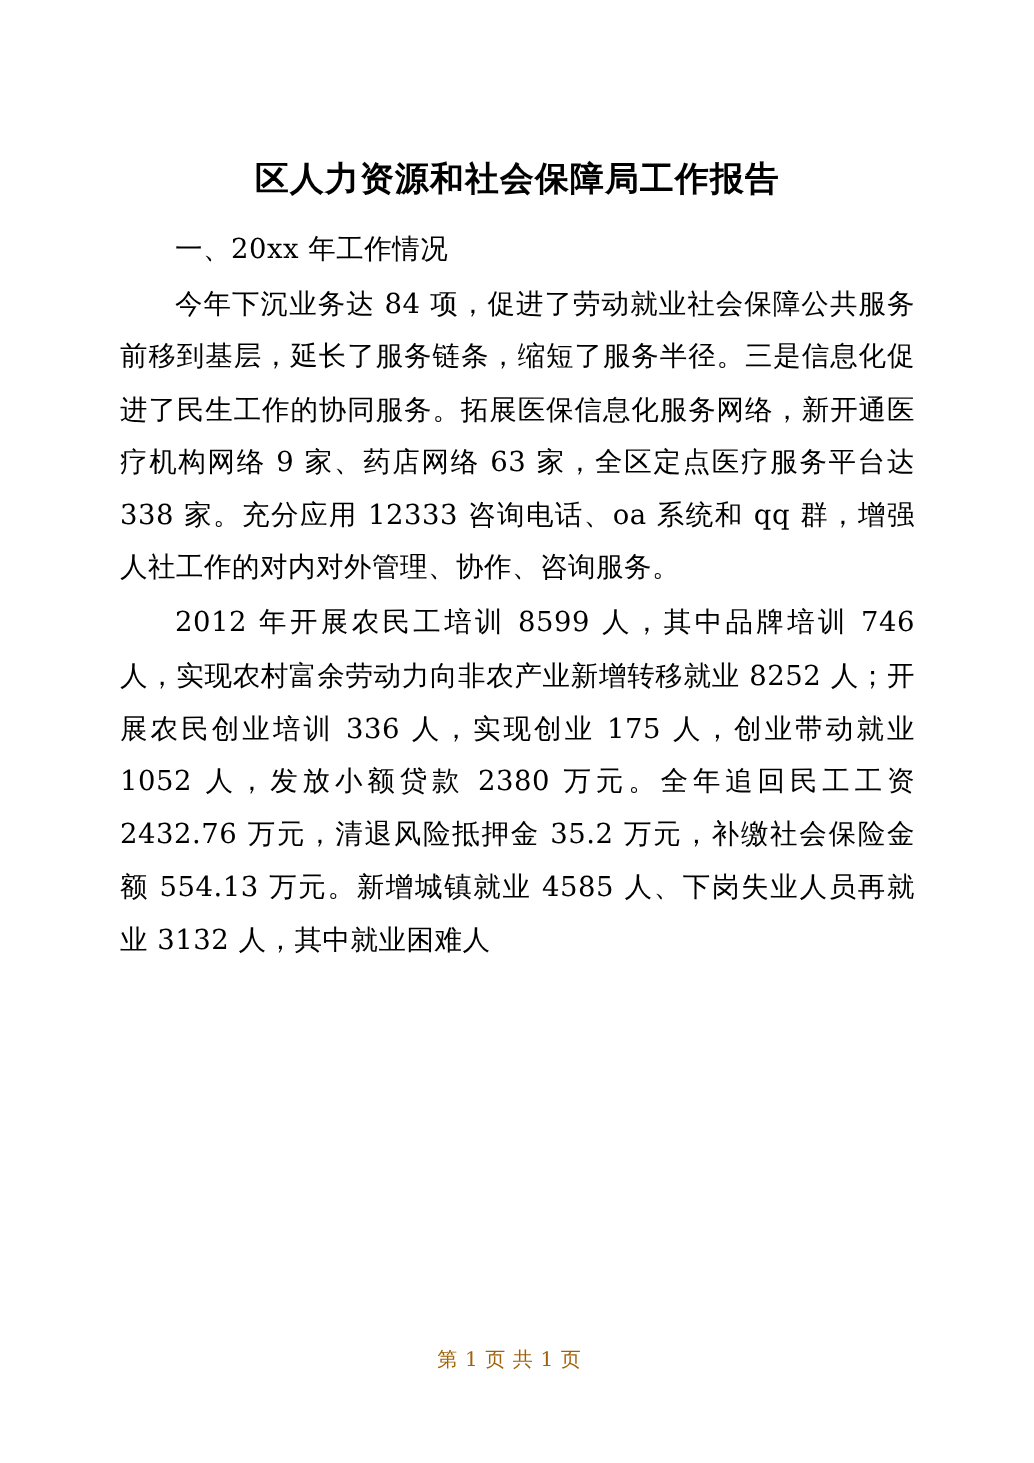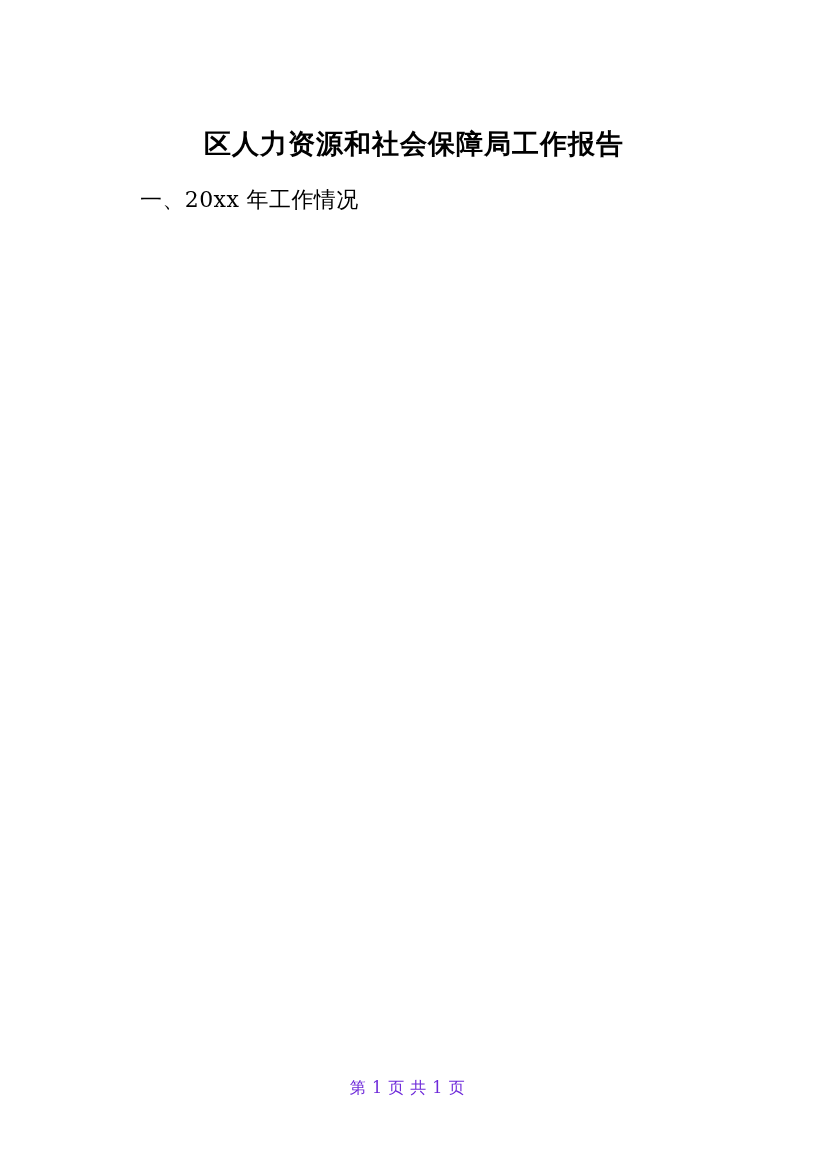--- a/index.html
+++ b/index.html
@@ -50,34 +50,36 @@
     margin-bottom: 0;
   }
   .footer {
     position: absolute;
     left: 0;
     right: 12px;
     top: 1078px;
     text-align: center;
     font-family: "DejaVu Serif", serif;
     font-size: 16px;
-    color: #6d28d9;
+    color: #a16207;
     letter-spacing: 0.5px;
   }
 </style>
 </head>
 <body>
 
 <div class="page">
 
   <div class="content">
 
     <h1 class="doc-title">区人力资源和社会保障局工作报告</h1>
 
     <p class="para">一、20xx 年工作情况</p>
+    <p class="para">今年下沉业务达 84 项，促进了劳动就业社会保障公共服务前移到基层，延长了服务链条，缩短了服务半径。三是信息化促进了民生工作的协同服务。拓展医保信息化服务网络，新开通医疗机构网络 9 家、药店网络 63 家，全区定点医疗服务平台达 338 家。充分应用 12333 咨询电话、oa 系统和 qq 群，增强人社工作的对内对外管理、协作、咨询服务。</p>
+    <p class="para tight">2012 年开展农民工培训 8599 人，其中品牌培训 746 人，实现农村富余劳动力向非农产业新增转移就业 8252 人；开展农民创业培训 336 人，实现创业 175 人，创业带动就业 1052 人，发放小额贷款 2380 万元。全年追回民工工资 2432.76 万元，清退风险抵押金 35.2 万元，补缴社会保险金额 554.13 万元。新增城镇就业 4585 人、下岗失业人员再就业 3132 人，其中就业困难人</p>
 
   </div>
 
   <div class="footer">
     <span>第 1 页 共 1 页</span>
   </div>
 
 </div>
 
 </body></html>

